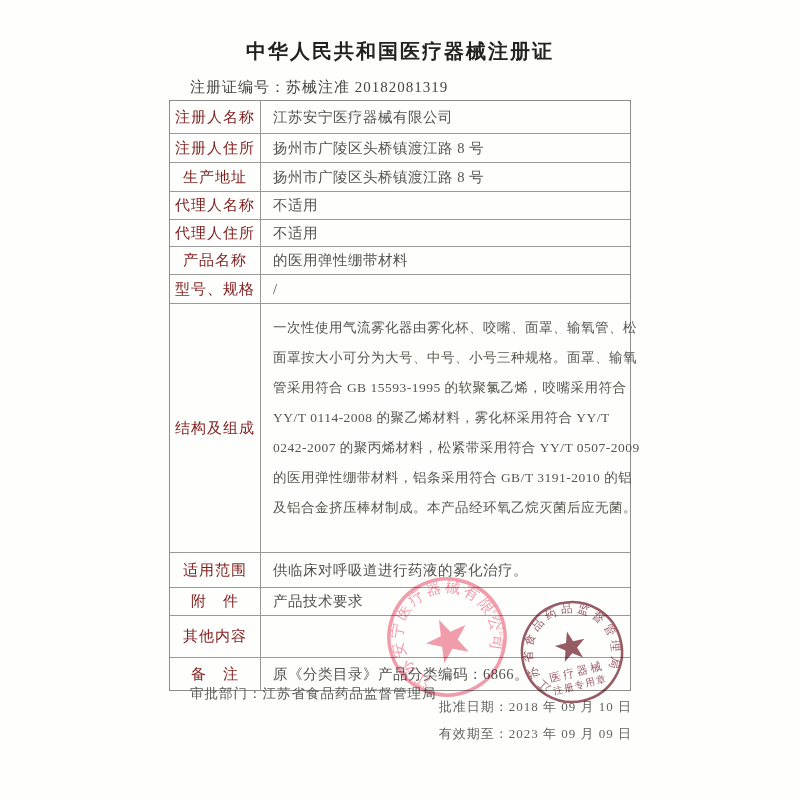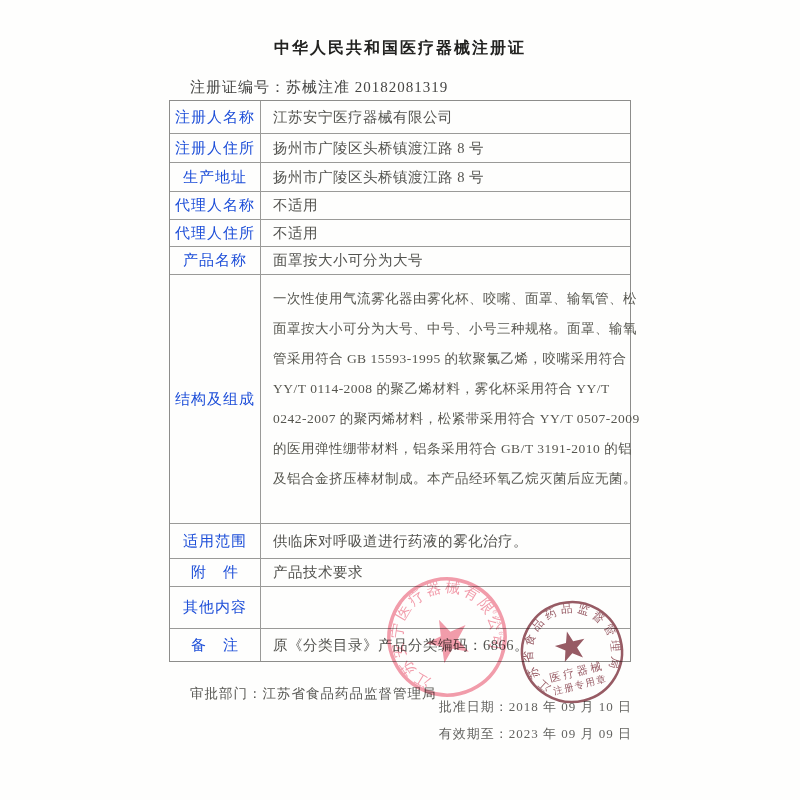--- a/index.html
+++ b/index.html
@@ -2,35 +2,35 @@
 <html><head>
 <meta charset="utf-8">
 <style>
   html,body{margin:0;padding:0;background:#ffffff;}
   .page{
     position:relative;width:800px;height:800px;background:#fefefd;
     font-family:"Liberation Serif","DejaVu Serif",serif;color:#3f3f3d;overflow:hidden;
   }
   .doc-title{
     position:absolute;left:0;top:38px;width:800px;text-align:center;
-    font-size:16px;font-weight:bold;color:#222220;letter-spacing:2px;
+    font-size:20px;font-weight:bold;color:#222220;letter-spacing:2px;
   }
   .regno-line{
     position:absolute;left:190px;top:78px;font-size:15px;color:#454543;letter-spacing:1px;
   }
   .cert-table{
     position:absolute;left:169px;top:100px;width:462px;
     border:1.5px solid #8d8d8b;box-sizing:border-box;background:transparent;
   }
   .row{display:flex;border-bottom:1px solid #9a9a98;box-sizing:border-box;}
   .row:last-child{border-bottom:none;}
   .cell-label{
     width:91px;flex:0 0 91px;border-right:1px solid #9a9a98;box-sizing:border-box;
     display:flex;align-items:center;justify-content:center;
-    font-size:15px;color:#1d4ed8;letter-spacing:1px;text-align:center;
+    font-size:15px;color:#7f1d1d;letter-spacing:1px;text-align:center;
   }
   .cell-value{
     flex:1;display:flex;align-items:center;padding-left:12px;
     font-size:14.5px;color:#53534f;letter-spacing:0.5px;
   }
   .cell-value.para{display:block;padding-top:9px;padding-right:8px;}
   .para-line{line-height:30px;font-size:13.5px;white-space:nowrap;color:#56564f;}
   .h33{height:33px}.h29{height:29px}.h28{height:28px}.h27{height:27px}
   .h249{height:249px}.h35{height:35px}.h42{height:42px}.h32{height:32px}
   .footer-dept{
@@ -78,23 +78,27 @@
       <div class="cell-value">不适用</div>
     </div>
 
     <div class="row h27">
       <div class="cell-label">代理人住所</div>
       <div class="cell-value">不适用</div>
     </div>
 
     <div class="row h28">
       <div class="cell-label">产品名称</div>
-      <div class="cell-value">面罩按大小可分为大号</div>
+      <div class="cell-value">的医用弹性绷带材料</div>
     </div>
 
+    <div class="row h29">
+      <div class="cell-label">型号、规格</div>
+      <div class="cell-value">/</div>
+    </div>
 
     <div class="row h249">
       <div class="cell-label">结构及组成</div>
       <div class="cell-value para">
         <div class="para-line">一次性使用气流雾化器由雾化杯、咬嘴、面罩、输氧管、松</div>
         <div class="para-line">面罩按大小可分为大号、中号、小号三种规格。面罩、输氧</div>
         <div class="para-line">管采用符合 GB 15593-1995 的软聚氯乙烯，咬嘴采用符合</div>
         <div class="para-line">YY/T 0114-2008 的聚乙烯材料，雾化杯采用符合 YY/T</div>
         <div class="para-line">0242-2007 的聚丙烯材料，松紧带采用符合 YY/T 0507-2009</div>
         <div class="para-line">的医用弹性绷带材料，铝条采用符合 GB/T 3191-2010 的铝</div>

